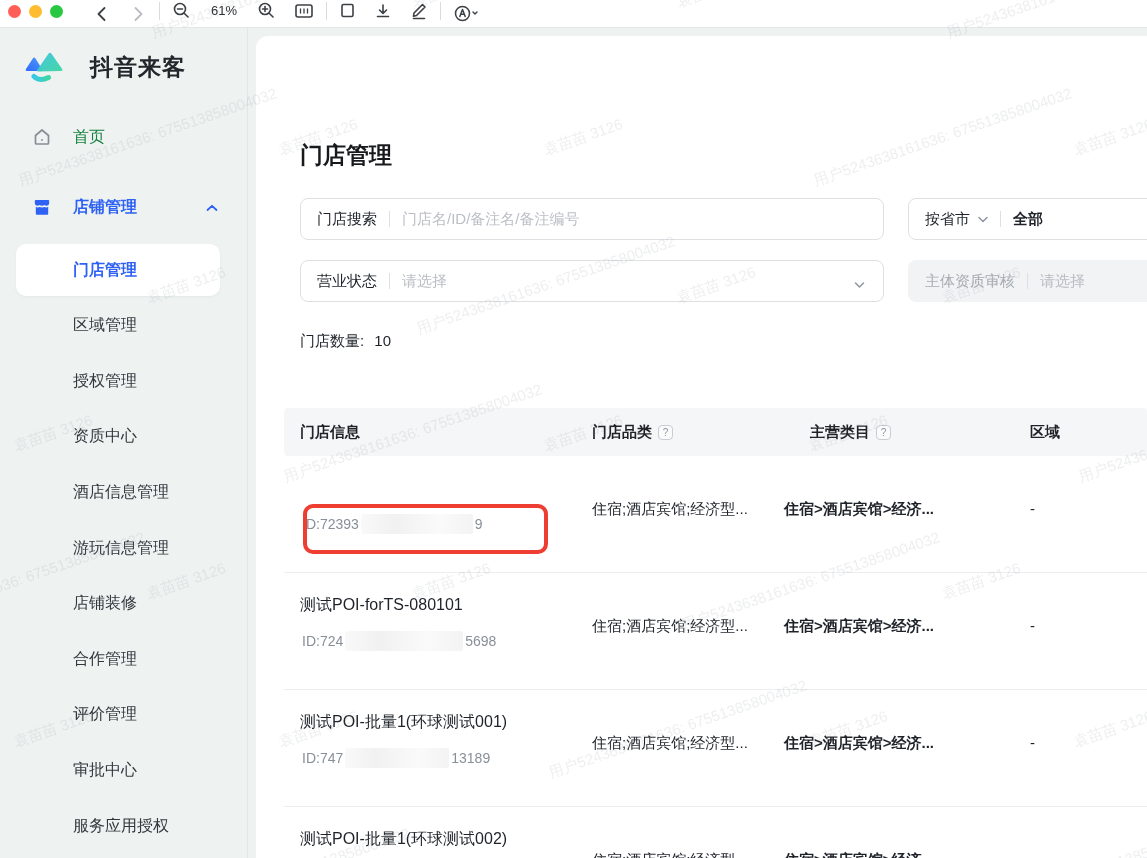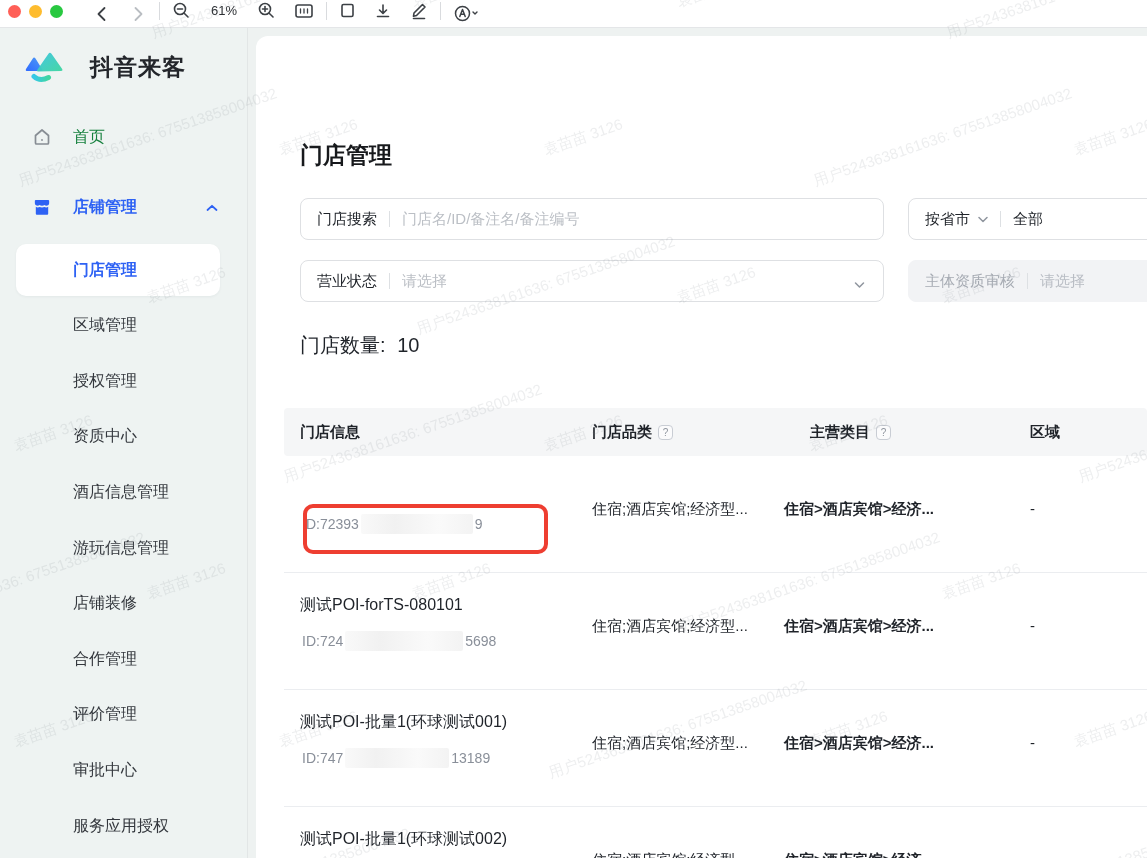--- a/index.html
+++ b/index.html
@@ -60,32 +60,32 @@
   .page-title { position:absolute; left:44px; top:104px; font-size:23px; font-weight:700; color:#17191c; }
 
   .filter-box {
     position:absolute; height:42px; background:#fff;
     border:1px solid #dee0e3; border-radius:8px;
     display:flex; align-items:center; font-size:15px;
   }
   .filter-box .flabel { margin-left:16px; color:#1f2329; white-space:nowrap; }
   .filter-box .fdiv { width:1px; height:16px; background:#dde0e3; margin:0 12px; }
   .filter-box .fplaceholder { color:#bbbfc5; white-space:nowrap; }
-  .filter-box .fvalue { color:#1f2329; white-space:nowrap; }
+  .filter-box .fvalue { color:#1f2329; white-space:nowrap;font-weight:bold; }
   .filter-box.gray { background:#f2f3f5; border-color:#f2f3f5; }
   .filter-box.gray .flabel { color:#a6abb3; }
   .filter-box.gray .fplaceholder { color:#b9bdc4; }
   .search-box { left:44px; top:162px; width:584px; }
   .province-box { left:652px; top:162px; width:300px; }
   .status-box { left:44px; top:224px; width:584px; }
   .qual-box { left:652px; top:224px; width:300px; }
   .chev-down { margin-left:8px; display:flex; align-items:center; }
   .chev-right { position:absolute; right:18px; top:14px; }
 
-  .store-count { position:absolute; left:44px; top:296px; font-size:20px; color:#1f2329; }
+  .store-count { position:absolute; left:44px; top:296px; font-size:15px; color:#1f2329; }
   .store-count b { font-weight:400; margin-left:6px; }
 
   
   .thead {
     position:absolute; left:28px; top:372px; width:863px; height:48px;
     background:#f5f6f7; border-radius:4px; display:flex; align-items:center;
   }
   .th { position:absolute; font-size:15px; font-weight:700; color:#1f2329; display:flex; align-items:center; gap:6px; }
   .help-icon {
     width:15px; height:15px; border:1px solid #c9cdd4; border-radius:4px;

